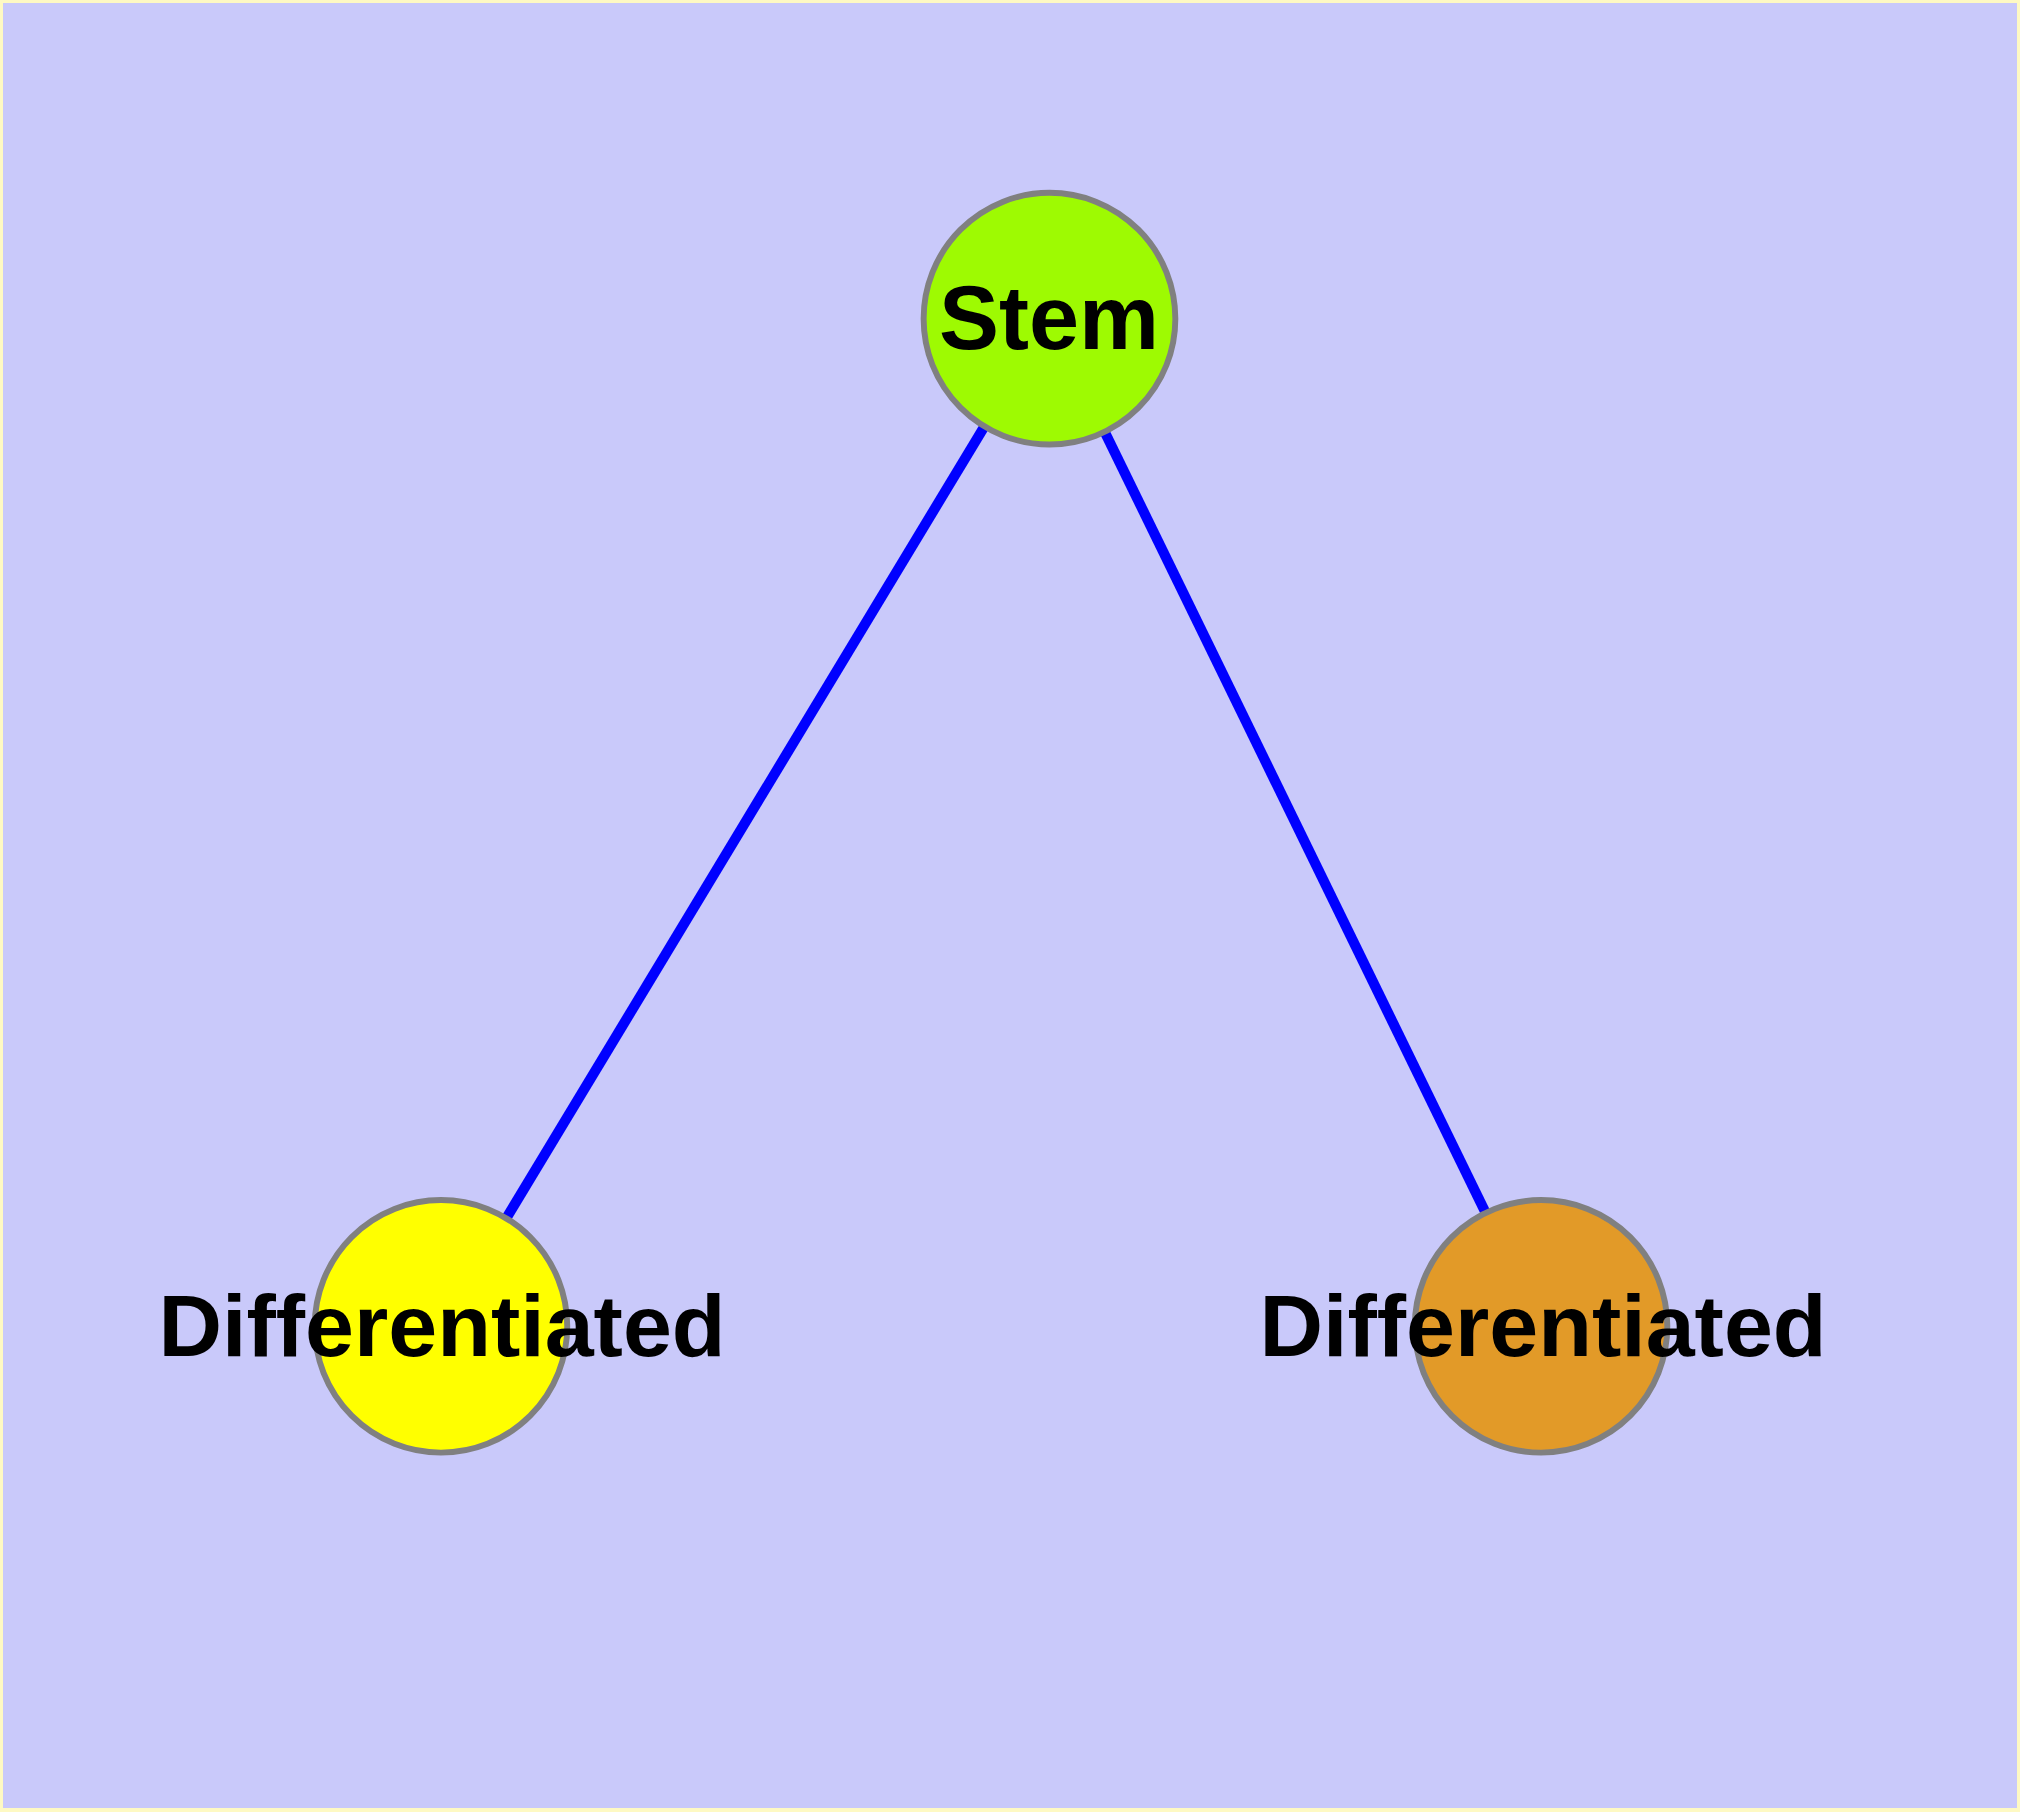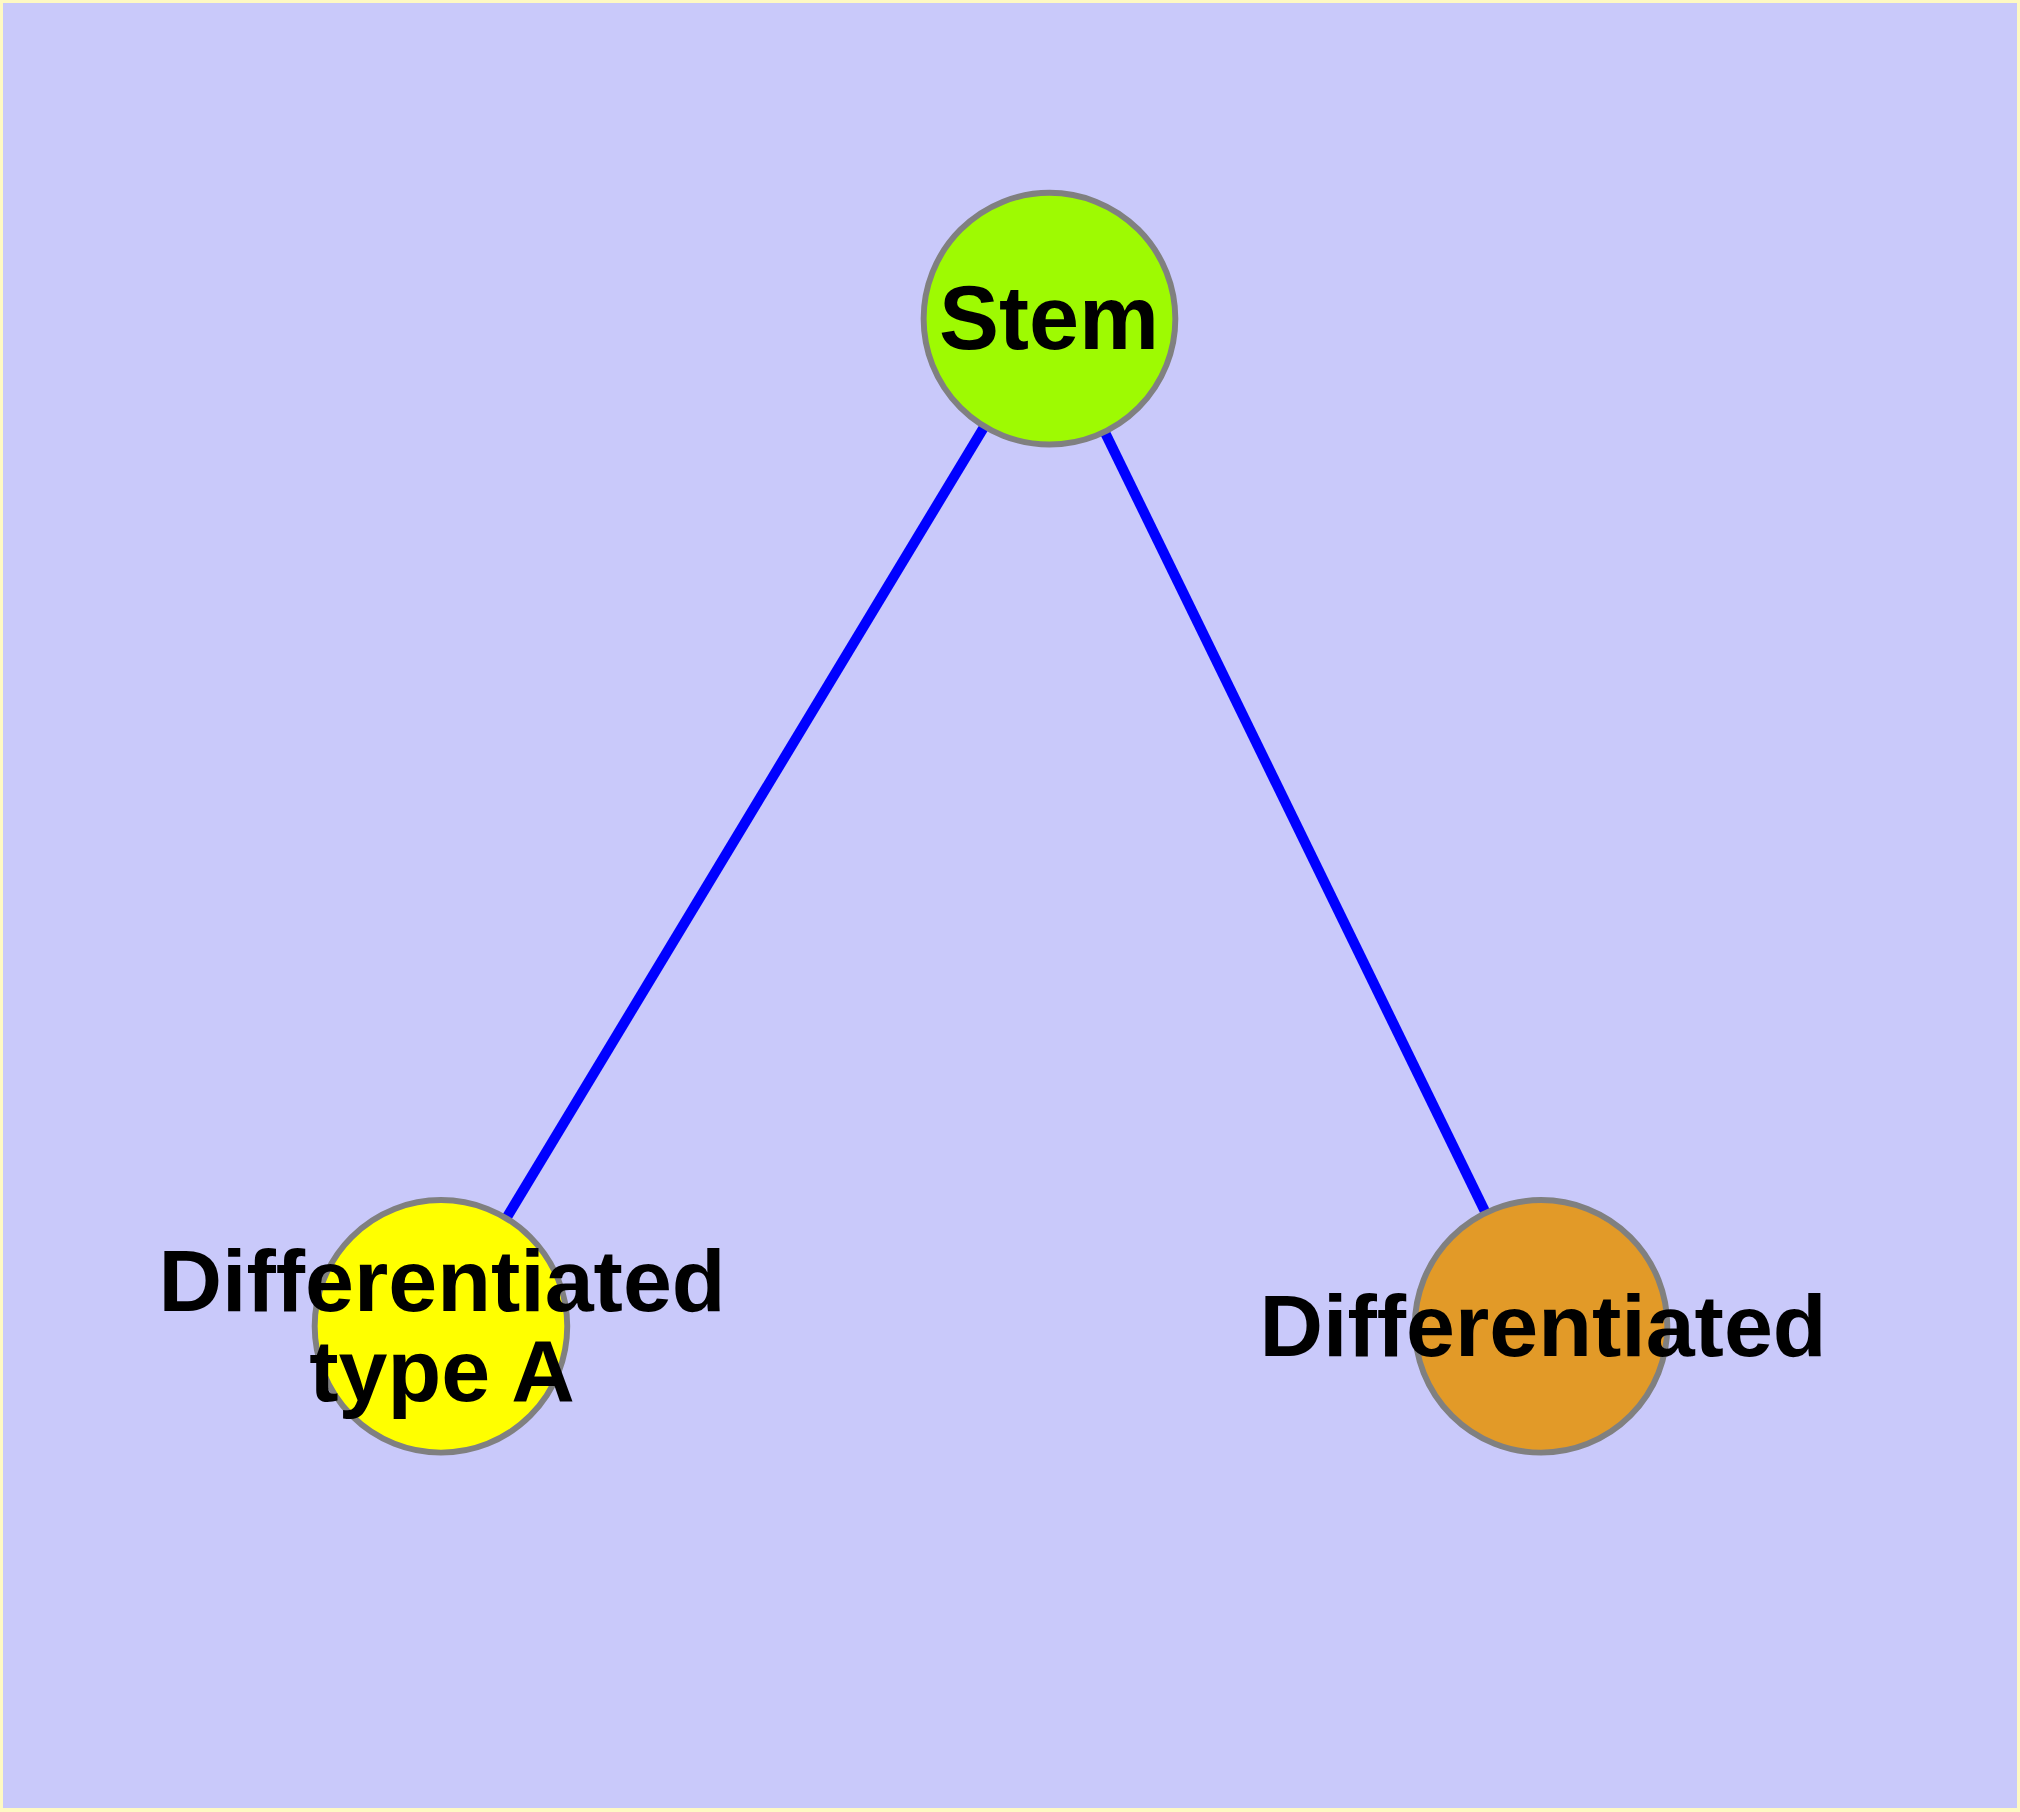--- a/index.html
+++ b/index.html
@@ -66,21 +66,20 @@
       <circle cx="1818" cy="1565" r="149" fill="#e29a28" stroke="#808080" stroke-width="7"></circle>
     </g>
   </svg>
 
   <div class="node-label label-stem" style="left:1049px; top:319px;">
     <span>Stem</span>
   </div>
 
   <div class="node-label label-typea" style="left:442px; top:1326px;">
     <div>Differentiated</div>
-    <div>type A</div>
   </div>
 
   <div class="node-label label-typeb" style="left:1543px; top:1326px;">
     <div>Differentiated</div>
   </div>
 
 </div>
 
 
 </body></html>

